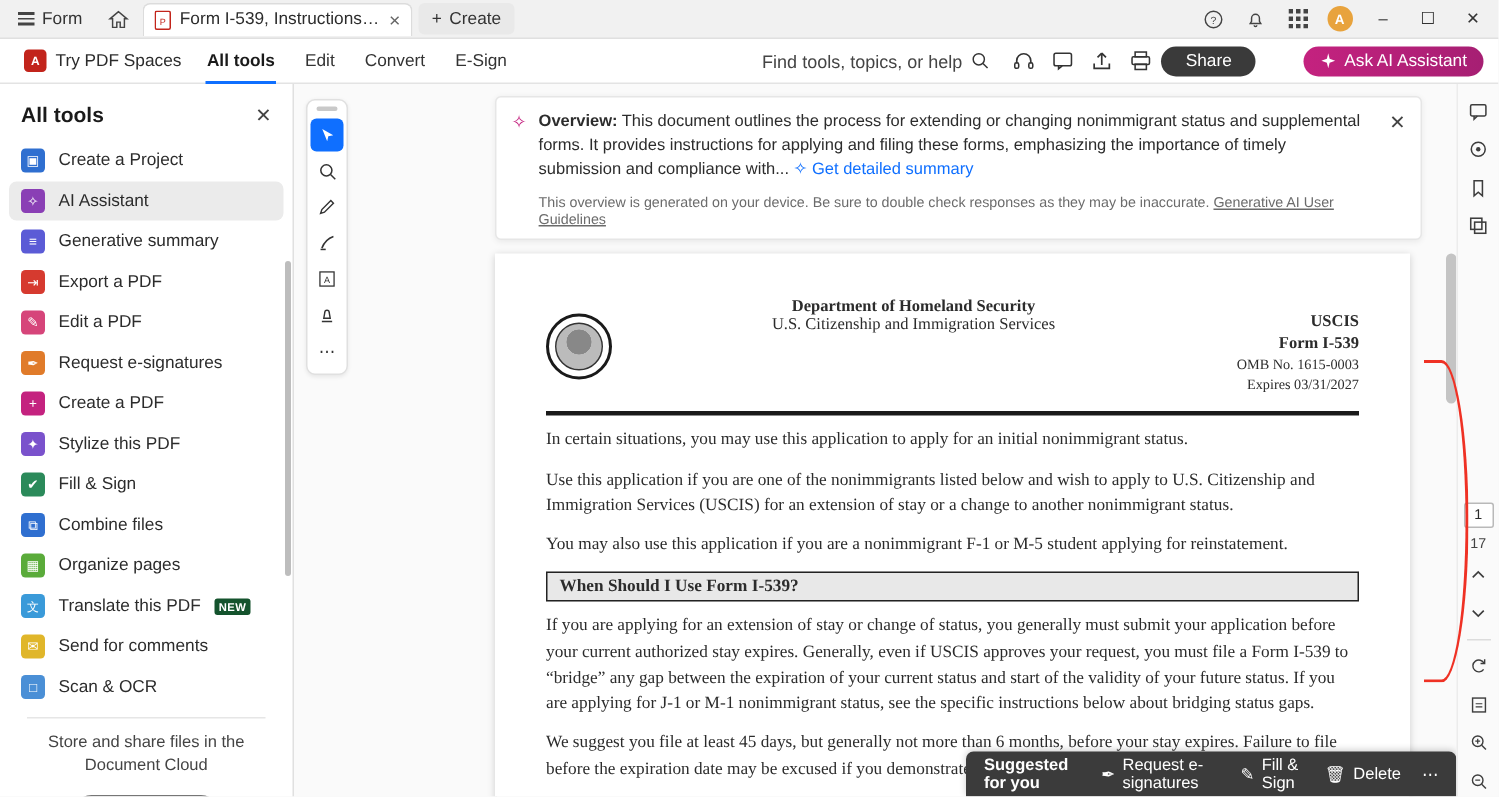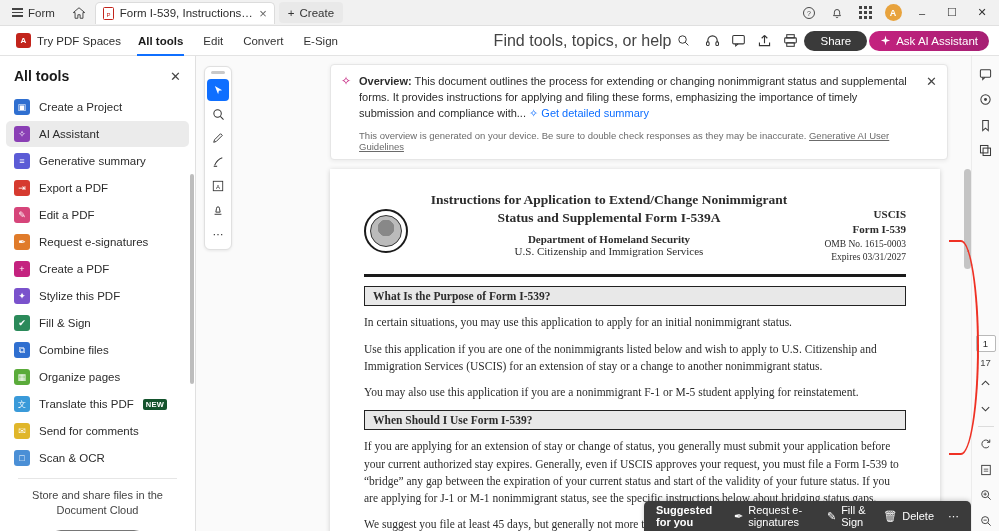--- a/index.html
+++ b/index.html
@@ -65,28 +65,28 @@
   }
   .tb-active-wrap { position: relative; }
   .tb-underline {
     position: absolute; left: 8px; right: 8px; bottom: -5px; height: 2px; background: #0f6fff;
   }
   .pdfspaces { display:flex; align-items:center; gap:6px; font-size: 11.5px; padding: 3px 6px; }
   .ps-logo {
     width: 15px; height: 15px; border-radius: 3px; background: #c2241b;
     color: #fff; font-size: 8px; display:flex; align-items:center; justify-content:center; font-weight:bold;
   }
-  .search-area { display: flex; align-items: center; gap: 6px; font-size: 16px; color: #444; padding-left: 27px; }
+  .search-area { display: flex; align-items: center; gap: 6px; font-size: 12px; color: #444; padding-left: 27px; }
   .btn-share {
     background: #3a3a3a; color: #fff; font-size: 11.5px;
     padding: 4px 16px; border-radius: 13px;
   }
   .btn-ai {
     background: linear-gradient(90deg,#c4227f,#a61f73); color: #fff; font-size: 11.5px;
-    padding: 4px 11px; border-radius: 13px; display: flex; align-items: center; gap: 5px;
+    padding: 4px 11px; border-radius: 13px; display: flex; align-items: center; gap: 5px; margin-left: 30px;
   }
 
   
   .body { display: flex; height: 475px; }
 
   
   .sidebar {
     width: 196px; background: #fff; border-right: 1px solid #e0e0e0;
     display: flex; flex-direction: column; position: relative;
   }
@@ -481,33 +481,31 @@
           </div>
           <div class="ov-foot"><span>This overview is generated on your device. Be sure to double check responses as they may be inaccurate. </span><a href="#">Generative AI User Guidelines</a></div>
         </div>
         <div class="ov-close">✕</div>
       </div>
 
       <div class="page">
         <div class="pg-head">
           <div class="seal"></div>
           <div class="pg-title-wrap">
-            <div class="pg-title">Instructions for Application to Extend/Change Nonimmigrant Status and Supplemental Form I-539A</div>
             <div class="pg-sub1">Department of Homeland Security</div>
             <div class="pg-sub2">U.S. Citizenship and Immigration Services</div>
           </div>
           <div class="pg-right">
             <div class="r1">USCIS</div>
             <div class="r2">Form I-539</div>
             <div>OMB No. 1615-0003</div>
             <div>Expires 03/31/2027</div>
           </div>
         </div>
         <div class="rule"></div>
-        <div class="sec-bar">What Is the Purpose of Form I-539?</div>
         <p class="pg-p">In certain situations, you may use this application to apply for an initial nonimmigrant status.</p>
         <p class="pg-p">Use this application if you are one of the nonimmigrants listed below and wish to apply to U.S. Citizenship and Immigration Services (USCIS) for an extension of stay or a change to another nonimmigrant status.</p>
         <p class="pg-p">You may also use this application if you are a nonimmigrant F-1 or M-5 student applying for reinstatement.</p>
         <div class="sec-bar">When Should I Use Form I-539?</div>
         <p class="pg-p">If you are applying for an extension of stay or change of status, you generally must submit your application before your current authorized stay expires.  Generally, even if USCIS approves your request, you must file a Form I-539 to “bridge” any gap between the expiration of your current status and start of the validity of your future status.  If you are applying for J-1 or M-1 nonimmigrant status, see the specific instructions below about bridging status gaps.</p>
         <p class="pg-p">We suggest you file at least 45 days, but generally not more than 6 months, before your stay expires.  Failure to file before the expiration date may be excused if you demonstrate when you file the application that:</p>
 
       </div>
       <div class="page-scroll"></div>
 

